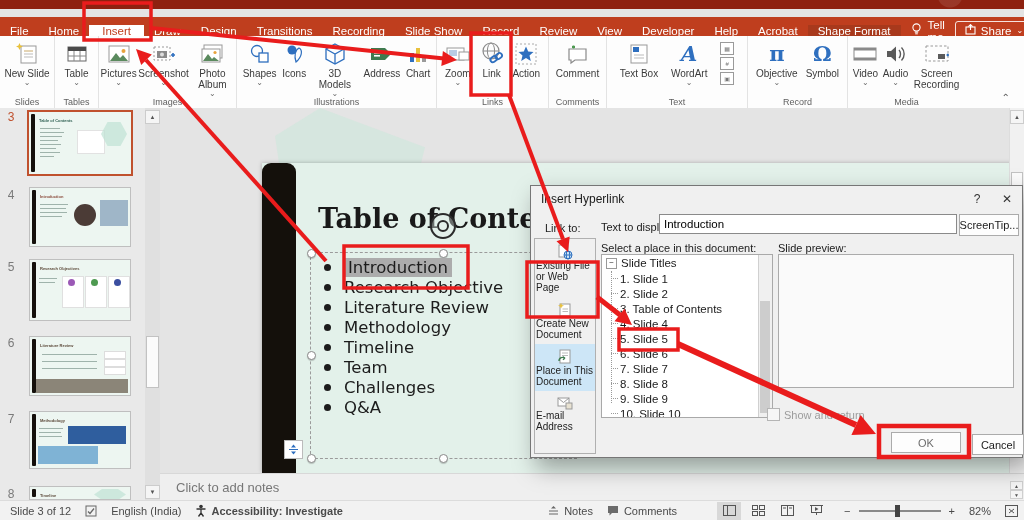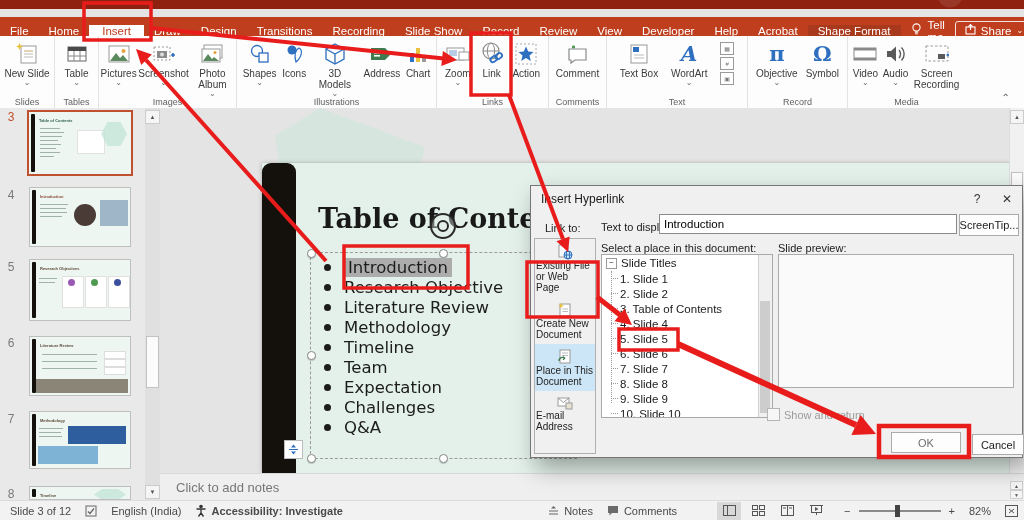--- a/index.html
+++ b/index.html
@@ -505,24 +505,20 @@
         <li>
             <span class="dot"></span>
             <span>Timeline</span>
           </li>
         <li>
             <span class="dot"></span>
             <span>Team</span>
           </li>
         <li>
             <span class="dot"></span>
-            <span>Expectation</span>
-          </li>
-        <li>
-            <span class="dot"></span>
             <span>Challenges</span>
           </li>
         <li>
             <span class="dot"></span>
             <span>Q&amp;A</span>
           </li>
       </ul>
       <div class="abs autofit">
         <svg width="11" height="11" viewBox="0 0 11 11">
             <path d="M5.5 0.5 L8 3.5 H3 Z M5.5 10.5 L3 7.5 H8 Z" fill="#2E6FBF"></path>

